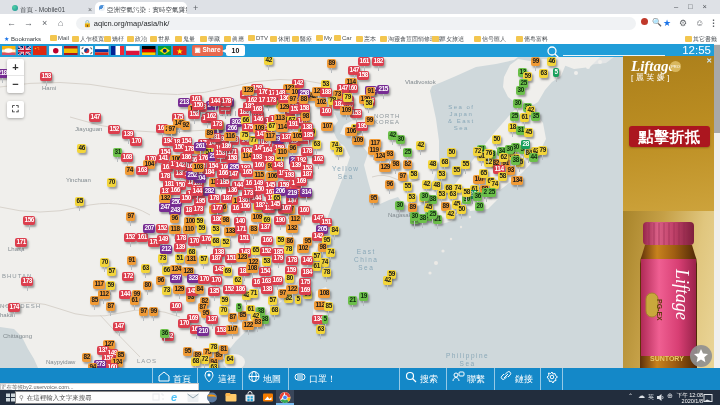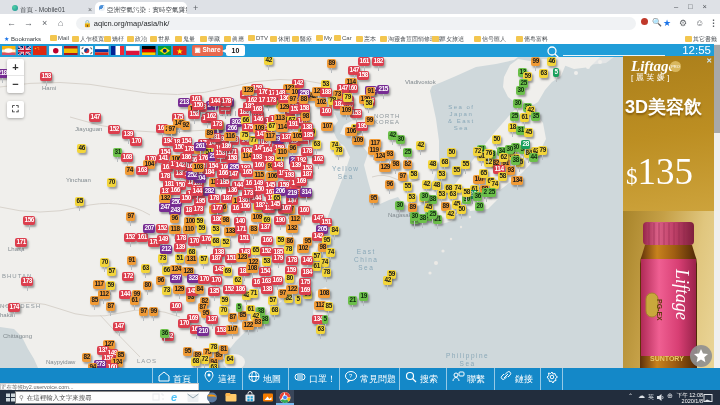--- a/index.html
+++ b/index.html
@@ -834,22 +834,21 @@
         <div>−</div>
       </div>
 <div id="fullb">⛶</div>
 </div>
 
 <div id="ad">
   <div id="adx">✕</div>
   <div id="lift1">Liftage</div>
       <div id="lpro">PRO</div>
   <div id="lift2">[麗芙媛]</div>
-  <div id="ad3d">3D美容飲</div>
-  <div id="ad135"><span>$</span>135</div>
+  <div id="adbtn">點擊折抵</div>
   <div id="photo">
         <svg width="91" height="157" viewBox="0 0 91 157" style="position:absolute;left:0;top:0">
 <defs>
 <linearGradient id="cap" x1="0" x2="1">
               <stop offset="0" stop-color="#96254a"></stop>
               <stop offset=".28" stop-color="#d95f86"></stop>
               <stop offset=".6" stop-color="#c04169"></stop>
               <stop offset="1" stop-color="#7e1f3c"></stop>
             </linearGradient>
 <linearGradient id="glass" x1="0" x2="1">
@@ -902,25 +901,20 @@
         </svg>這裡</div>
 <div class="nv" style="left:242px;width:45px"><svg width="14" height="14" viewBox="0 0 14 14">
           <circle cx="7" cy="6.5" r="5" fill="none" stroke="#fff"></circle>
           <ellipse cx="7" cy="6.5" rx="2.2" ry="5" fill="none" stroke="#fff"></ellipse>
           <path d="M2 6.5h10" stroke="#fff"></path>
         </svg>地圖</div>
 <div class="nv" style="left:288px;width:50px"><svg width="14" height="14" viewBox="0 0 14 14">
           <rect x="2" y="4" width="10" height="6" rx="3" fill="none" stroke="#fff"></rect>
           <path d="M4 6h6M4 8h6" stroke="#fff"></path>
         </svg>口罩！</div>
-<div class="nv" style="left:339px;width:59px"><svg width="14" height="14" viewBox="0 0 14 14">
-          <ellipse cx="7" cy="6" rx="5.5" ry="4.5" fill="none" stroke="#fff"></ellipse>
-          <path d="M4 10l-1 3 4-2.5" fill="#fff"></path>
-          <text x="5" y="8" font-size="6" fill="#fff">?</text>
-        </svg>常見問題</div>
 <div class="nv" style="left:399px;width:45px"><svg width="14" height="14" viewBox="0 0 14 14">
           <circle cx="6" cy="6" r="3.5" fill="none" stroke="#fff" stroke-width="1.2"></circle>
           <line x1="8.5" y1="8.5" x2="12" y2="12" stroke="#fff" stroke-width="1.2"></line>
         </svg>搜索</div>
 <div class="nv" style="left:446px;width:46px"><svg width="14" height="14" viewBox="0 0 14 14">
           <circle cx="5" cy="5" r="2" fill="none" stroke="#fff"></circle>
           <path d="M2 11c0-2 1.5-3.5 3-3.5S8 9 8 11" fill="none" stroke="#fff"></path>
           <rect x="8" y="2" width="5" height="4" rx="1" fill="none" stroke="#fff"></rect>
         </svg>聯繫</div>
 <div class="nv" style="left:494px;width:44px"><svg width="14" height="14" viewBox="0 0 14 14">

